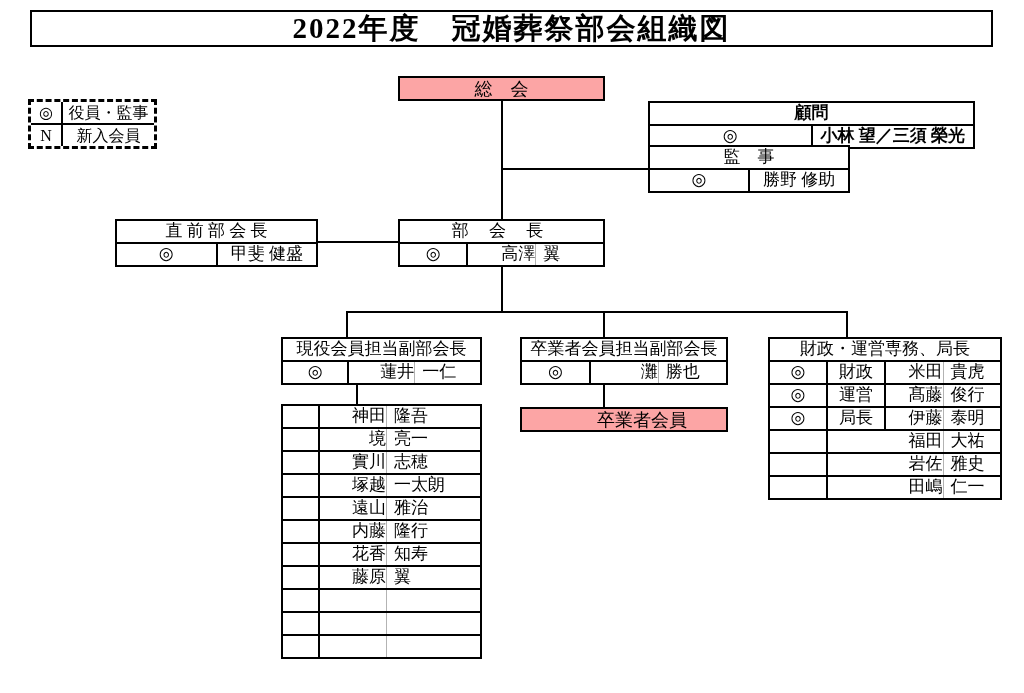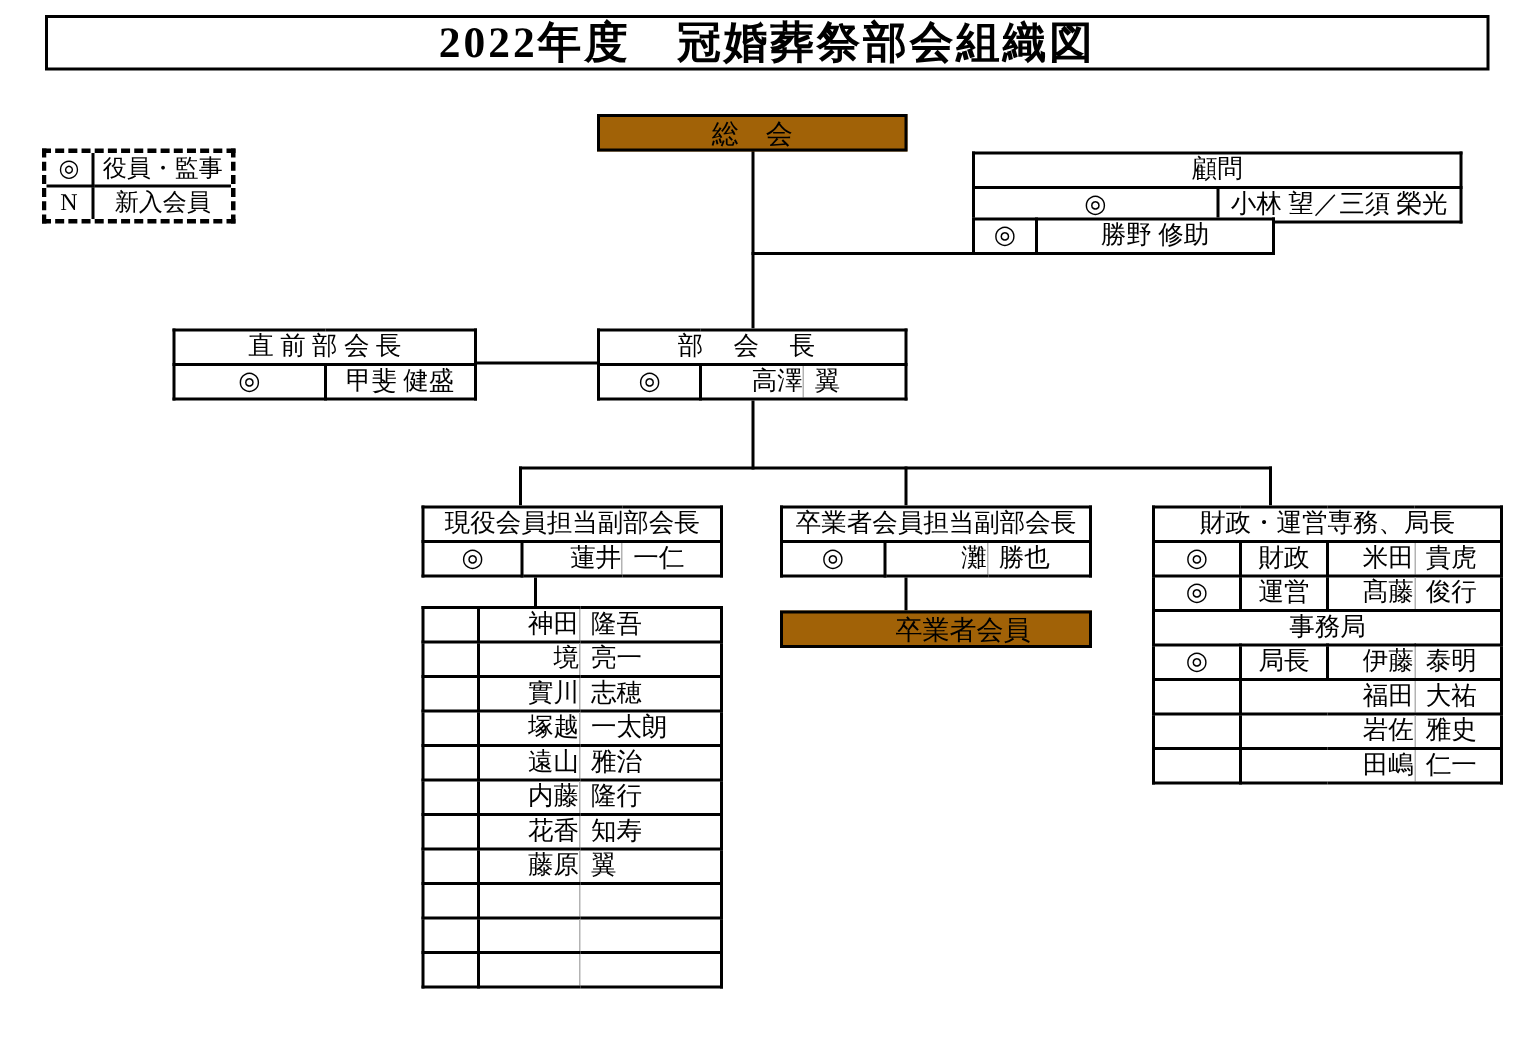--- a/index.html
+++ b/index.html
@@ -1,21 +1,21 @@
 <!DOCTYPE html>
 <html><head>
 <meta charset="utf-8">
 <style>
   html,body{margin:0;padding:0;}
   body{
     width:1024px;height:693px;position:relative;background:#fff;color:#000;
     font-family:"Liberation Serif","DejaVu Serif",serif;
   }
   .abs{position:absolute;}
-  .box{position:absolute;background:#a16207;border:2px solid #000;box-sizing:border-box;
+  .box{position:absolute;background:#fca5a5;border:2px solid #000;box-sizing:border-box;
        display:flex;align-items:center;justify-content:center;font-size:18px;}
   table{border-collapse:collapse;table-layout:fixed;background:#fff;}
   td{border:2px solid #000;padding:0;font-size:17px;line-height:1.2;
      white-space:nowrap;overflow:hidden;height:21px;vertical-align:middle;}
   td.hdr{text-align:center;font-size:17px;}
   td.mark{text-align:center;}
   td.role{text-align:center;}
   td.lname{text-align:right;padding-right:0;border-right:1px solid #b3b3b3;}
   td.fname{text-align:left;padding-left:7px;border-left:1px solid #b3b3b3;}
   td.cname{text-align:center;}
@@ -61,34 +61,37 @@
 <div class="vline" style="left:501px;top:265px;height:48px;"></div>
 <div class="hline" style="left:346px;top:311px;width:502px;"></div>
 <div class="vline" style="left:346px;top:311px;height:26px;"></div>
 <div class="vline" style="left:603px;top:311px;height:26px;"></div>
 <div class="vline" style="left:846px;top:311px;height:26px;"></div>
 <div class="vline" style="left:356px;top:383px;height:21px;"></div>
 <div class="vline" style="left:603px;top:383px;height:24px;"></div>
 
 <div class="box" id="gm-box" style="left:398px;top:76px;width:207px;height:25px;">総　会</div>
 
-<table class="abs" style="left:648px;top:101px;width:327px;">
+<table class="abs" style="left:648px;top:101px;width:327px;font-weight:bold;">
   <tbody>
       <tr>
     <td class="hdr" colspan="2">顧問</td>
   </tr>
   <tr>
     <td class="mark" style="width:40px;">◎</td>
     <td class="cname">小林 望／三須 榮光</td>
   </tr>
 </tbody>
   </table>
 
 <table class="abs" style="left:648px;top:145px;width:202px;">
   <tbody>
+      <tr>
+    <td class="hdr" colspan="2">監　事</td>
+  </tr>
   <tr>
     <td class="mark" style="width:40px;">◎</td>
     <td class="cname">勝野 修助</td>
   </tr>
 </tbody>
   </table>
 
 <table class="abs" style="left:115px;top:219px;width:203px;">
   <tbody>
       <tr>
@@ -213,23 +216,20 @@
     <td class="lname" style="width:66px;">米田</td>
     <td class="fname">貴虎</td>
   </tr>
   <tr>
     <td class="mark">◎</td>
     <td class="role">運営</td>
     <td class="lname">髙藤</td>
     <td class="fname">俊行</td>
   </tr>
   <tr>
-    <td class="hdr" colspan="4">事務局</td>
-  </tr>
-  <tr>
     <td class="mark">◎</td>
     <td class="role">局長</td>
     <td class="lname">伊藤</td>
     <td class="fname">泰明</td>
   </tr>
   <tr>
     <td class="mark"></td>
     <td class="lname" colspan="2">福田</td>
     <td class="fname">大祐</td>
   </tr>

